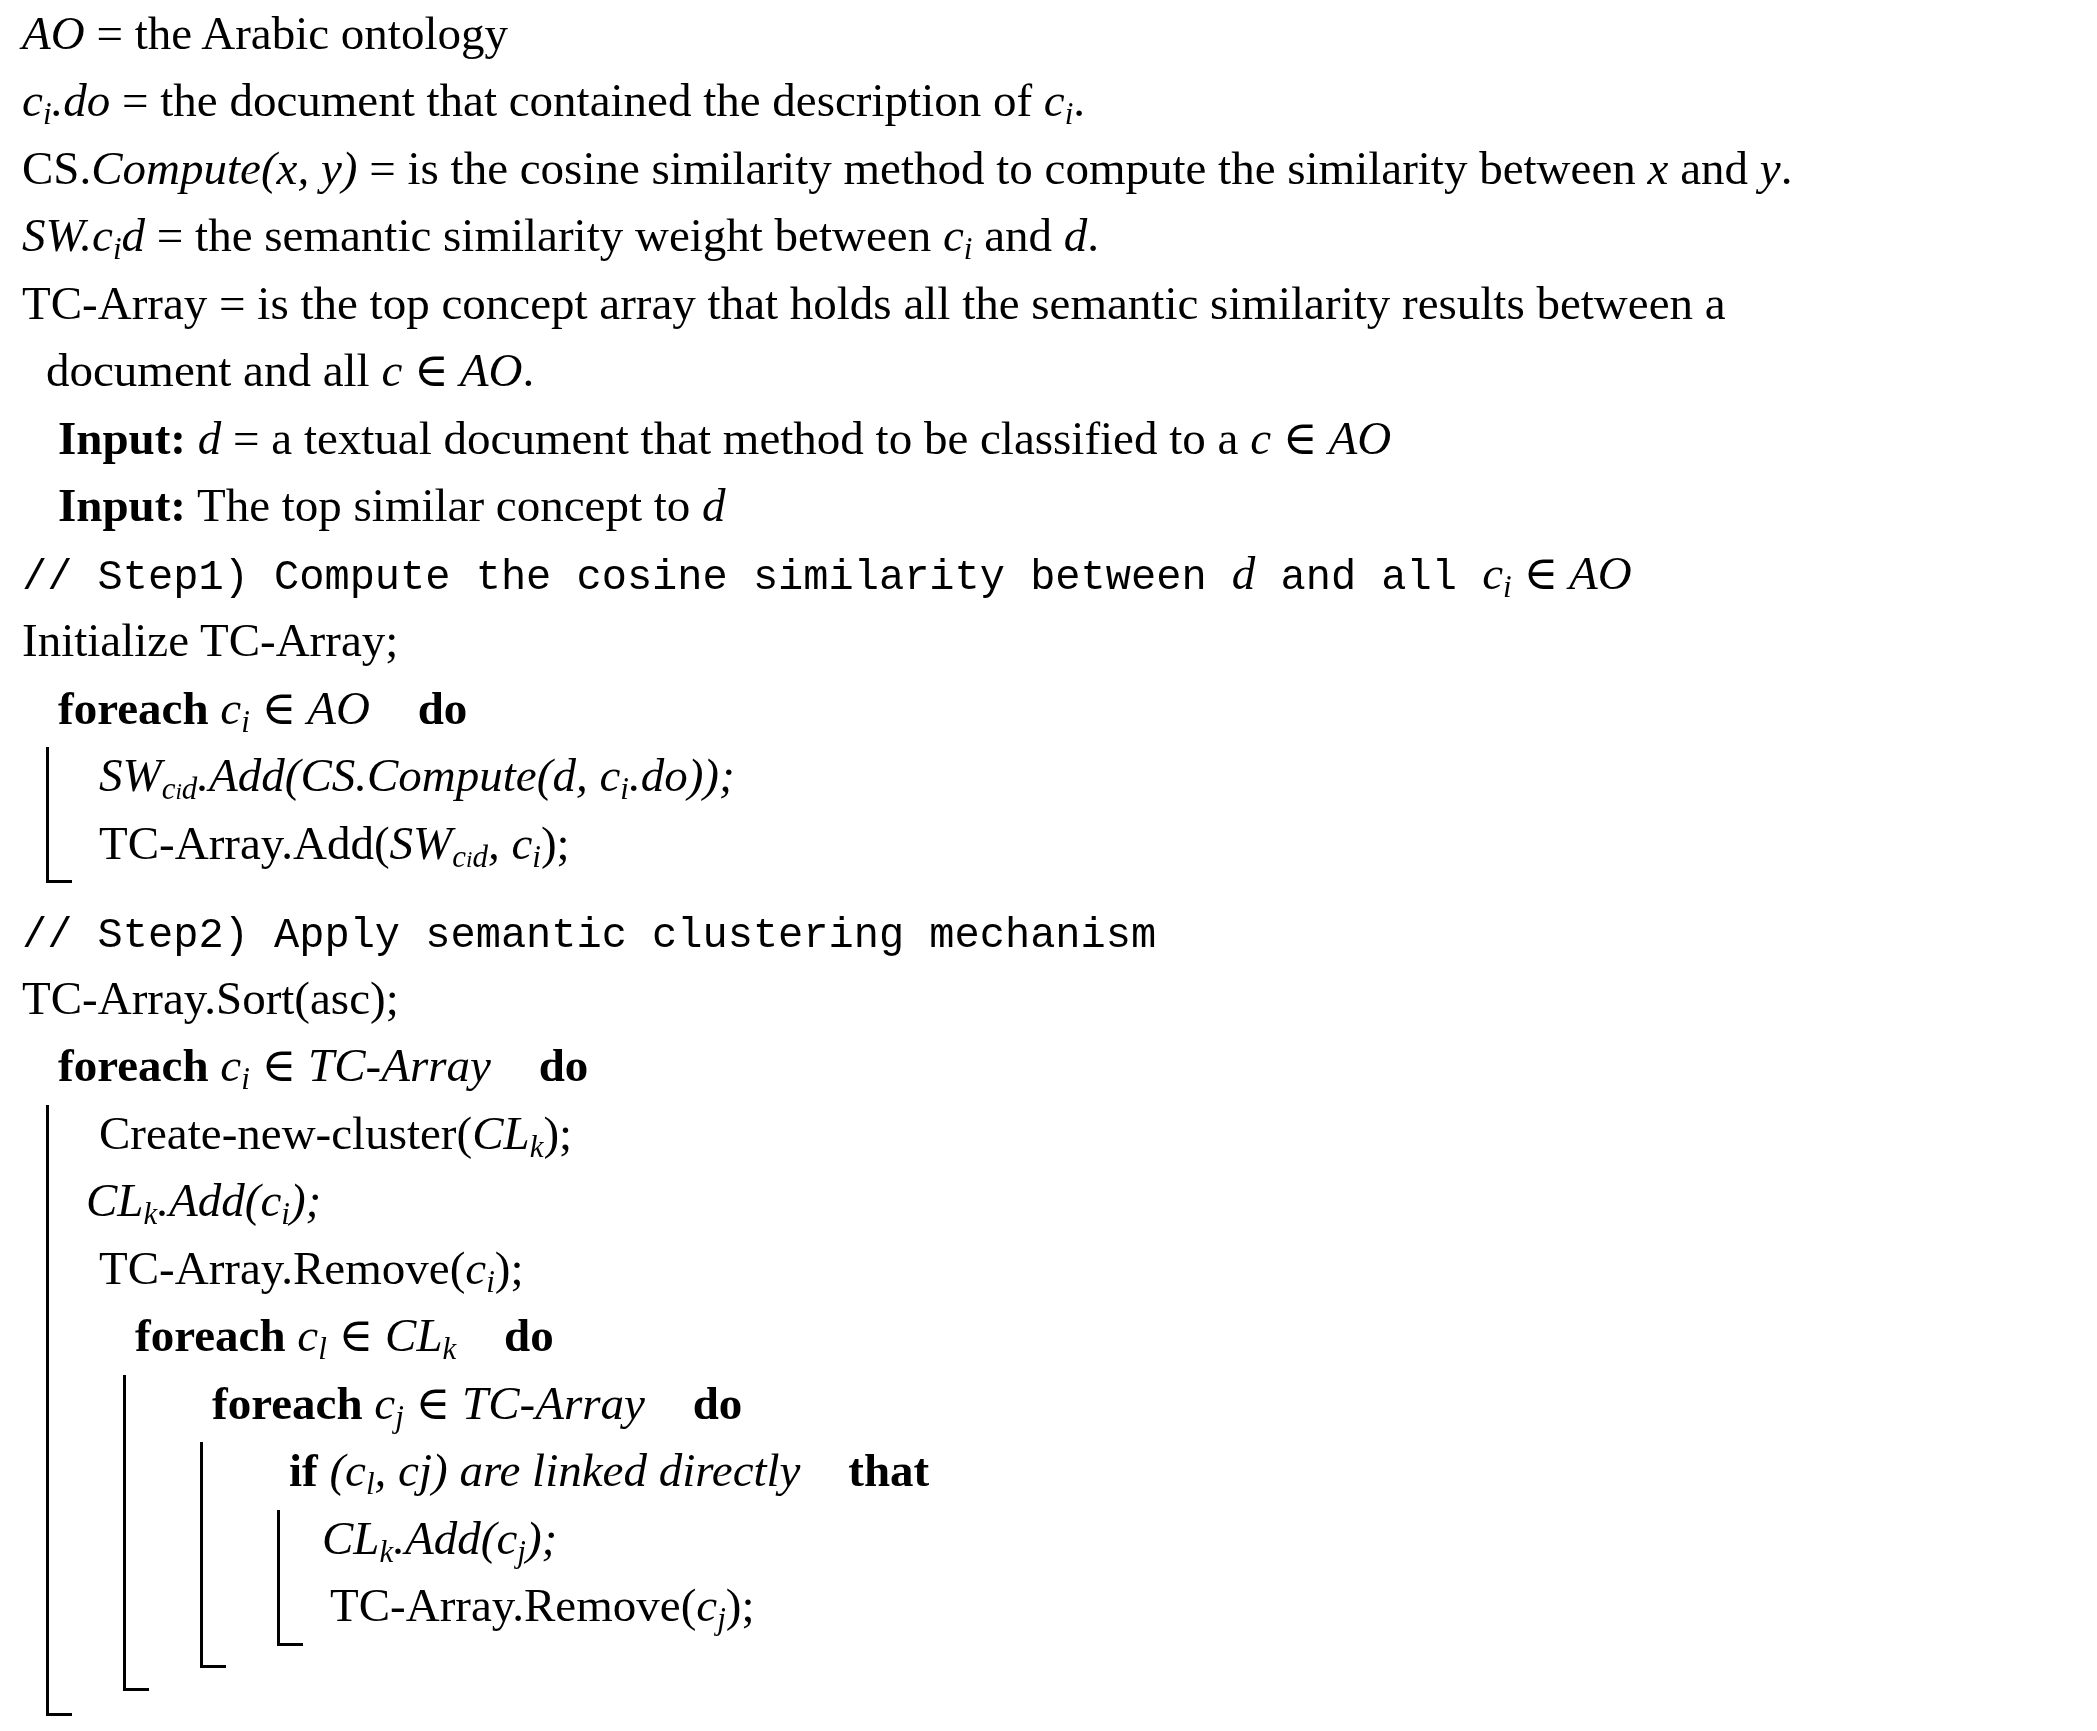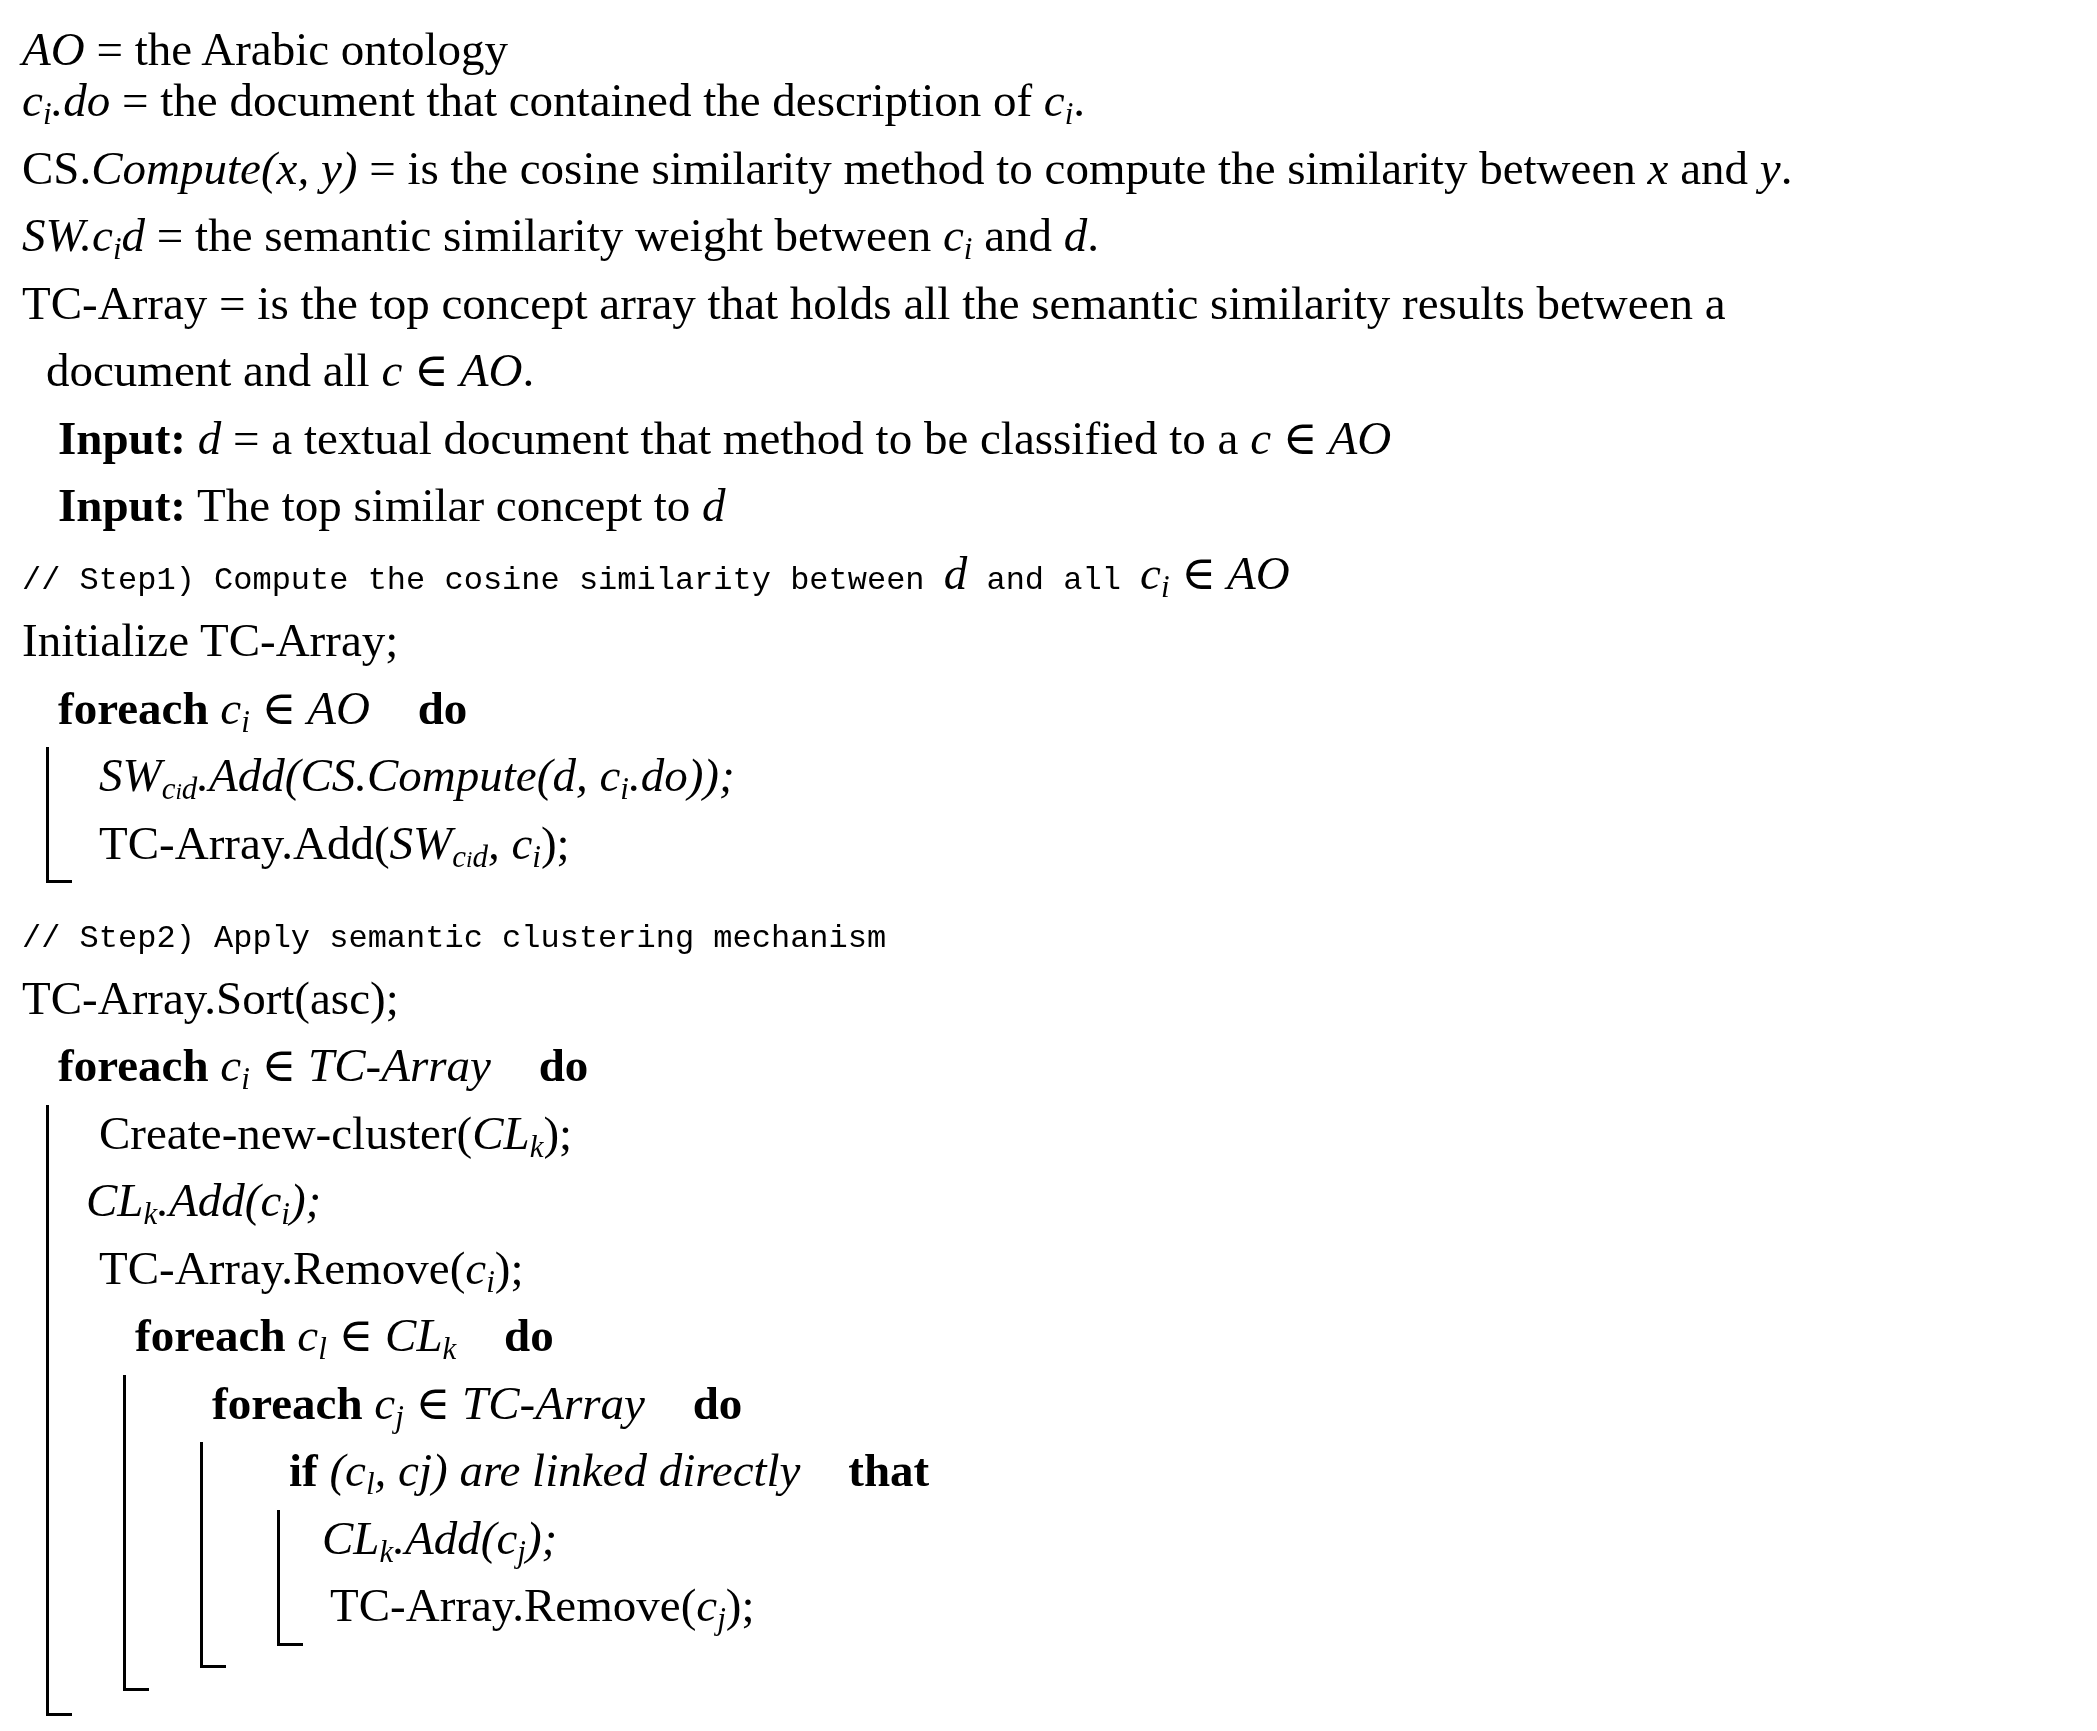--- a/index.html
+++ b/index.html
@@ -1,30 +1,30 @@
 <!DOCTYPE html>
 <html style="font-size:9.6px"><head>
 <meta charset="utf-8">
 <style>
   html, body { margin:0; padding:0; background:#ffffff; }
   body { width:2097px; height:1731px; position:relative; overflow:hidden; color:#000; font-family:"Liberation Serif","DejaVu Serif",serif; }
   .algo { position:absolute; left:22px; top:0; width:2072px; }
   .line { position:absolute; left:0; height:67px; line-height:67px; font-size:47px; white-space:nowrap; }
   .it { font-style:italic; }
   .b { font-weight:bold;margin-left:36px; }
-  .mono { font-family:"Liberation Mono","DejaVu Sans Mono",monospace; font-size:32px; }
+  .mono { font-family:"Liberation Mono","DejaVu Sans Mono",monospace; font-size:42px; }
   sub { font-size:31px; vertical-align:-8.4px; line-height:0; font-style:italic; }
   .bar { position:absolute; border-left:3px solid #000; border-bottom:3px solid #000; width:23px; }
 </style>
 </head>
 <body>
 
 <div class="algo">
 
-  <div class="line" style="top:16px">
+  <div class="line" style="top:0px">
     <span class="it">AO</span><span> = the Arabic ontology</span>
   </div>
 
   <div class="line" style="top:67px">
     <span class="it">c</span><sub>i</sub><span class="it">.do</span><span> = the document that contained the description of </span><span class="it">c</span><sub>i</sub><span>.</span>
   </div>
 
   <div class="line" style="top:135px">
     <span>CS.</span><span class="it">Compute(x, y)</span><span> = is the cosine similarity method to compute the similarity between </span><span class="it">x</span><span> and </span><span class="it">y</span><span>.</span>
   </div>

